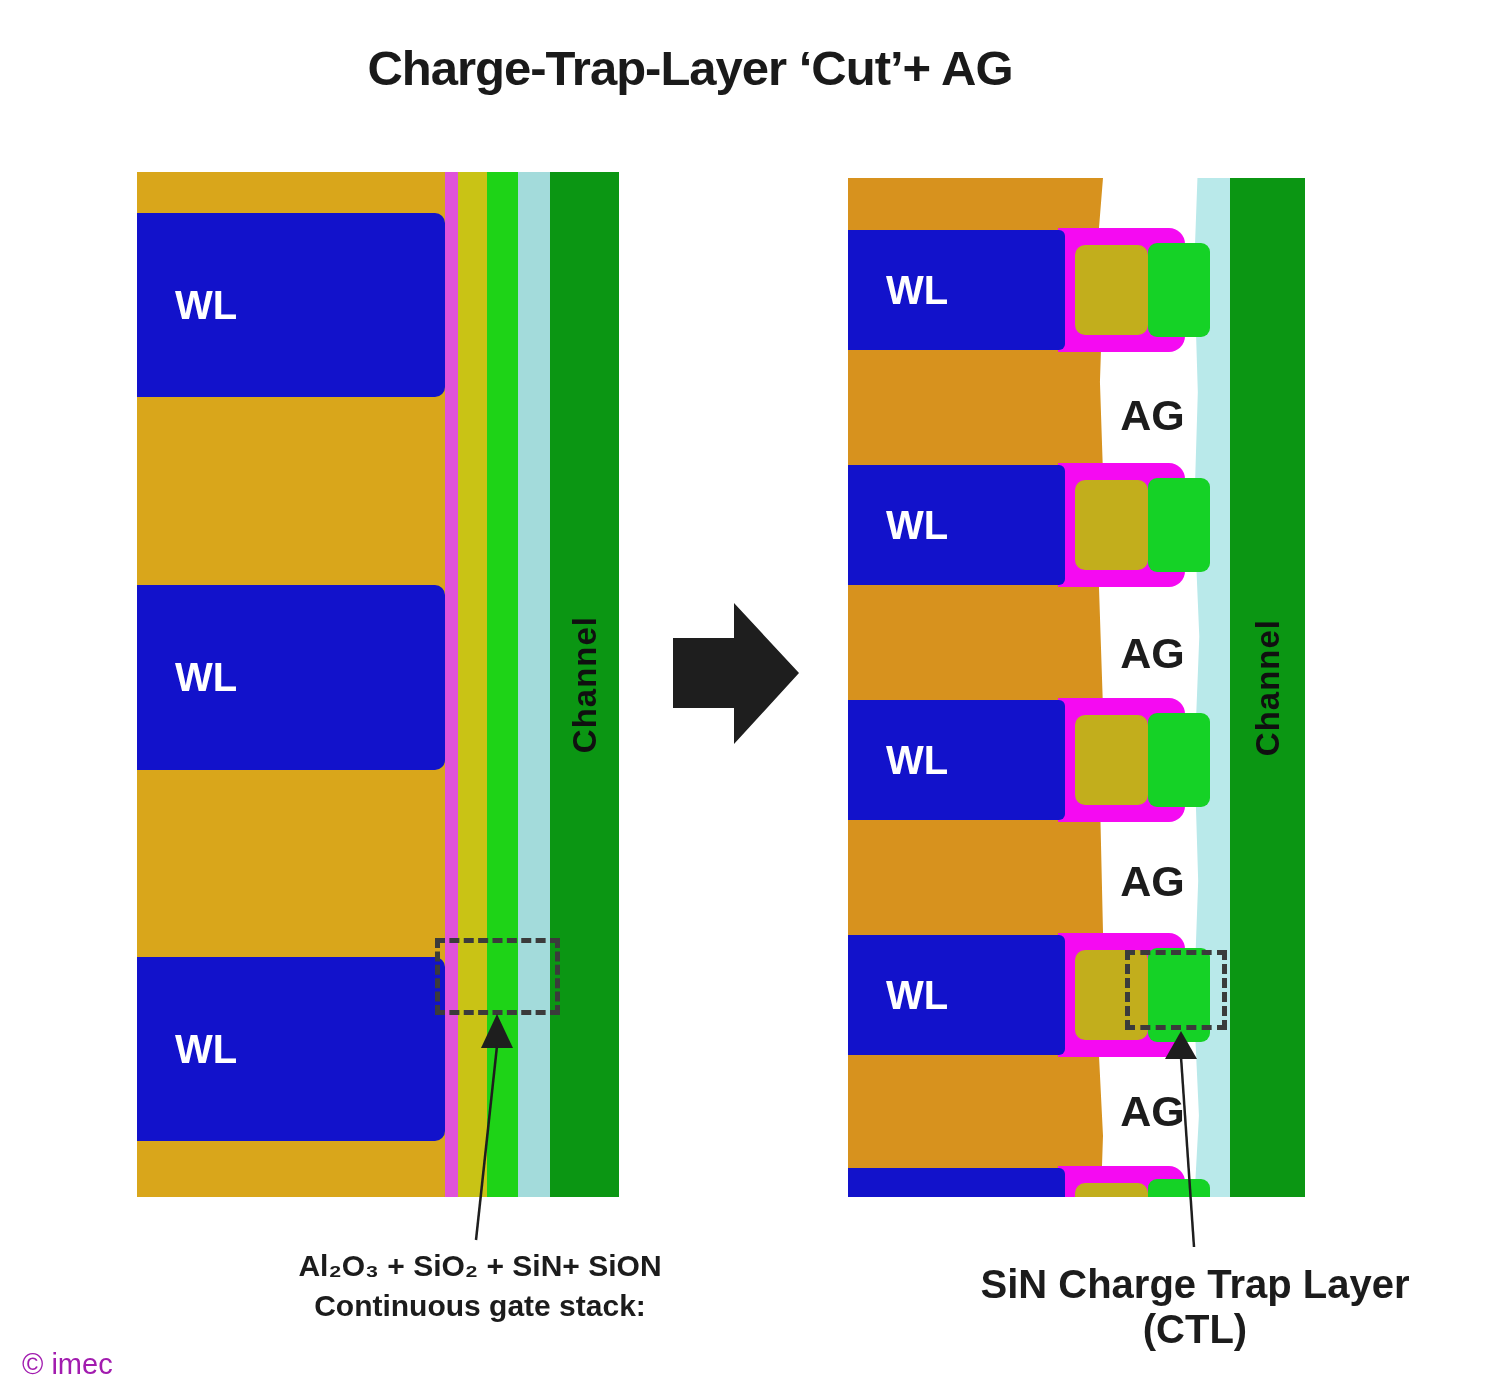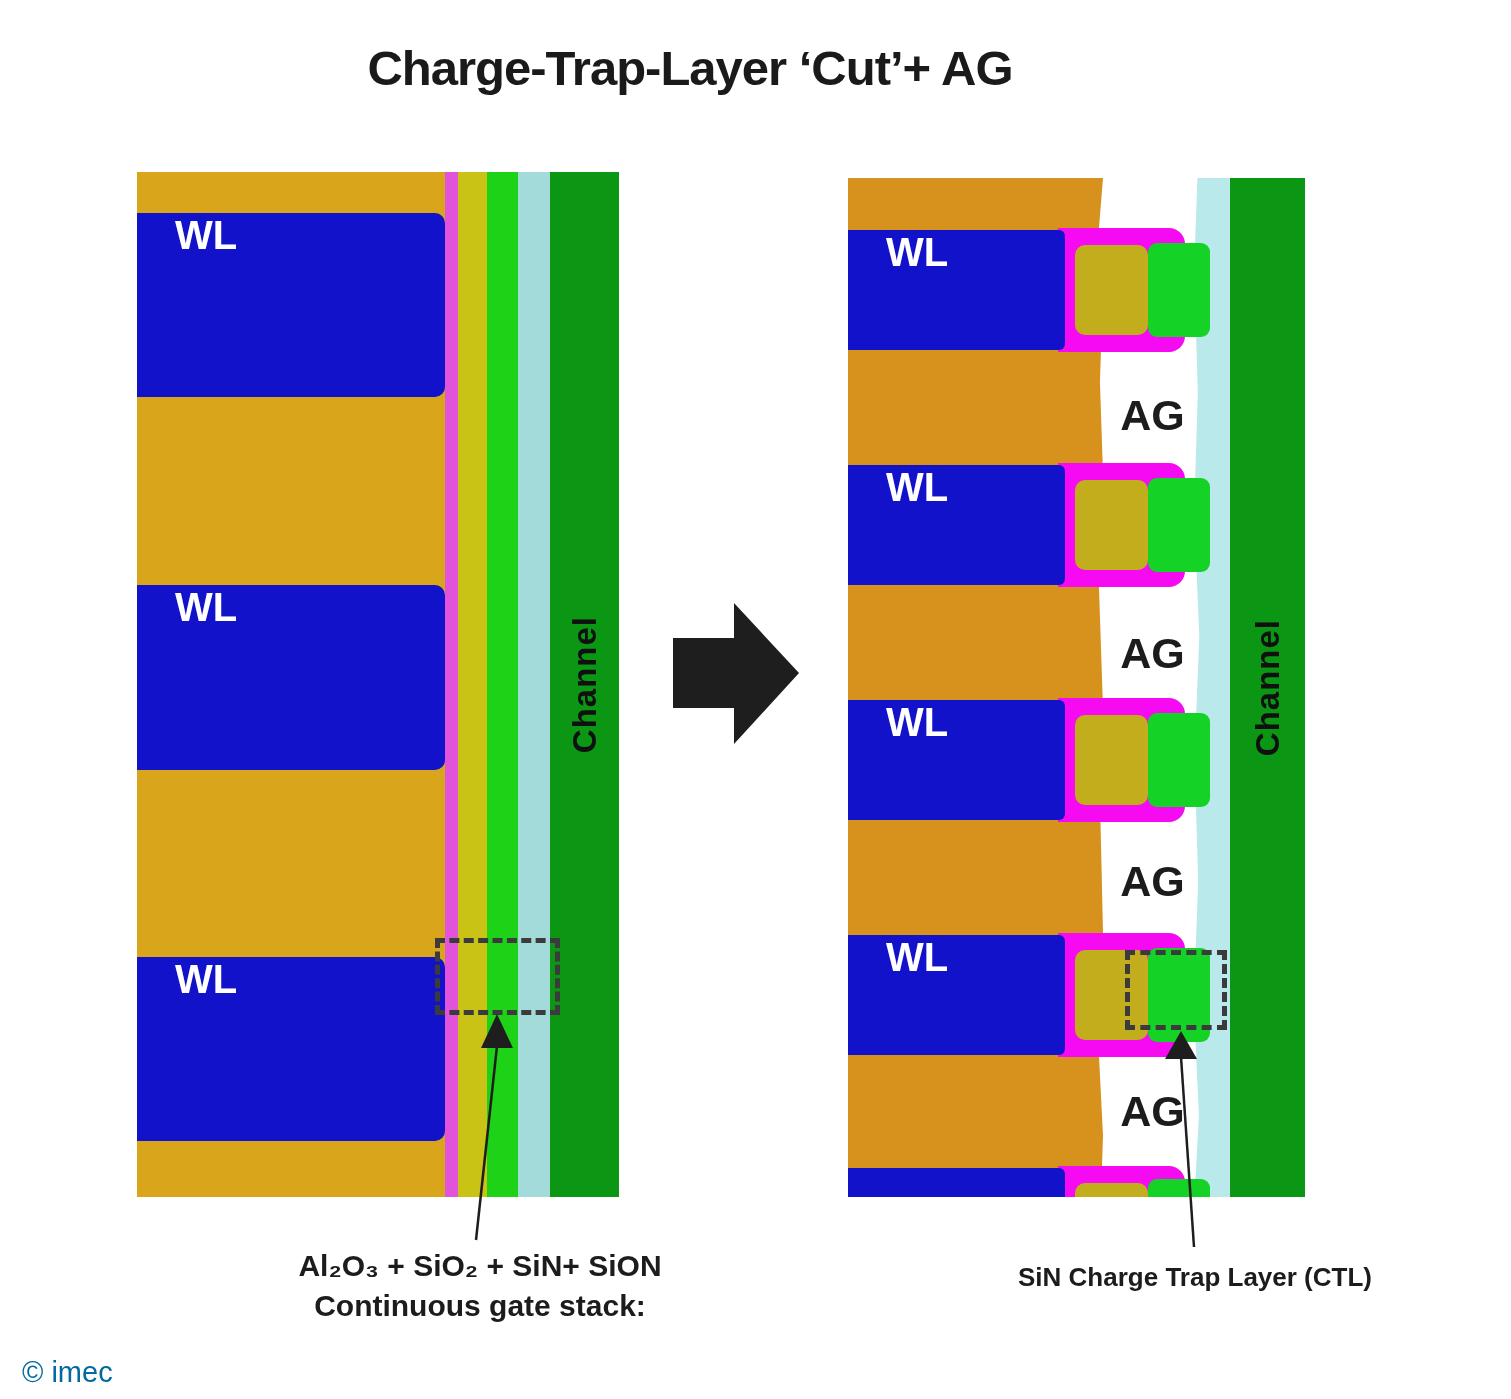--- a/index.html
+++ b/index.html
@@ -29,21 +29,21 @@
   .lp-sin    { left:350px; width:31px; }
   .lp-sion   { left:381px; width:32px; }
   .lp-chan   { left:413px; width:69px; }
   
   .rp-orange { left:0; width:255px;
     clip-path: polygon(0 0,100% 0,98.4% 5%,100% 11%,98.8% 20%,100% 29%,98.4% 40%,100% 52%,99% 63%,100% 74%,98.4% 86%,100% 94%,99.2% 100%,0 100%); }
   .rp-sion   { left:345px; width:37px;
     clip-path: polygon(12% 0,100% 0,100% 100%,4% 100%,16% 92%,2% 81%,14% 69%,4% 57%,17% 45%,3% 33%,13% 21%,3% 9%); }
   .rp-chan   { left:382px; width:75px; }
   .wl-block {
-    left:0; display:flex; 
+    left:0; display:flex; align-items:center;
     border-radius: 0 10px 10px 0;
   }
   .wl-label {
     color:#fff; font-weight:bold; font-size:40px; padding-left:38px;
   }
   .lp-wl { width:308px; }
   .rp-wl { width:217px; height:120px; border-radius:0 6px 6px 0; }
   .liner { left:210px; width:127px; height:124px; border-radius: 0 16px 16px 0; }
   .olive-block { left:227px; width:73px; height:90px; border-radius:10px; }
   .ctl-block   { left:300px; width:62px; height:94px; border-radius:9px; }
@@ -55,22 +55,22 @@
   .vtext {
     writing-mode: vertical-rl; transform: rotate(180deg);
     font-weight:bold; font-size:33px; color:#101010; letter-spacing:1px;
   }
   .dash-box { border:5px dashed #3b3b3b; box-sizing:border-box; background:transparent; z-index:5; }
   .lp-box { left:298px; top:766px; width:125px; height:77px; }
   .rp-box { left:277px; top:772px; width:102px; height:80px; }
   .overlay { position:absolute; left:0; top:0; width:1511px; height:1399px; pointer-events:none; z-index:6; }
   .caption { position:absolute; text-align:center; color:#1c1c1c; font-weight:bold; }
   .cap-left  { left:250px; top:1246px; width:460px; font-size:30px; line-height:40px; }
-  .cap-right { left:955px; top:1262px; width:480px; font-size:26px; }
-  .copyright { position:absolute; left:22px; top:1348px; font-size:29px; color:#0369a1; font-weight:normal;margin-top:8px; }
+  .cap-right { left:955px; top:1262px; width:480px; font-size:40px; }
+  .copyright { position:absolute; left:22px; top:1348px; font-size:29px; color:#a21caf; font-weight:normal; }
 </style>
 </head>
 <body>
 
 <div class="canvas">
 
   <h1 class="title">Charge-Trap-Layer ‘Cut’+ AG</h1>
 
   <div class="panel panel-left">
     <div class="abs full-h lp-orange" style="background-color: rgb(217, 166, 27);"></div>

